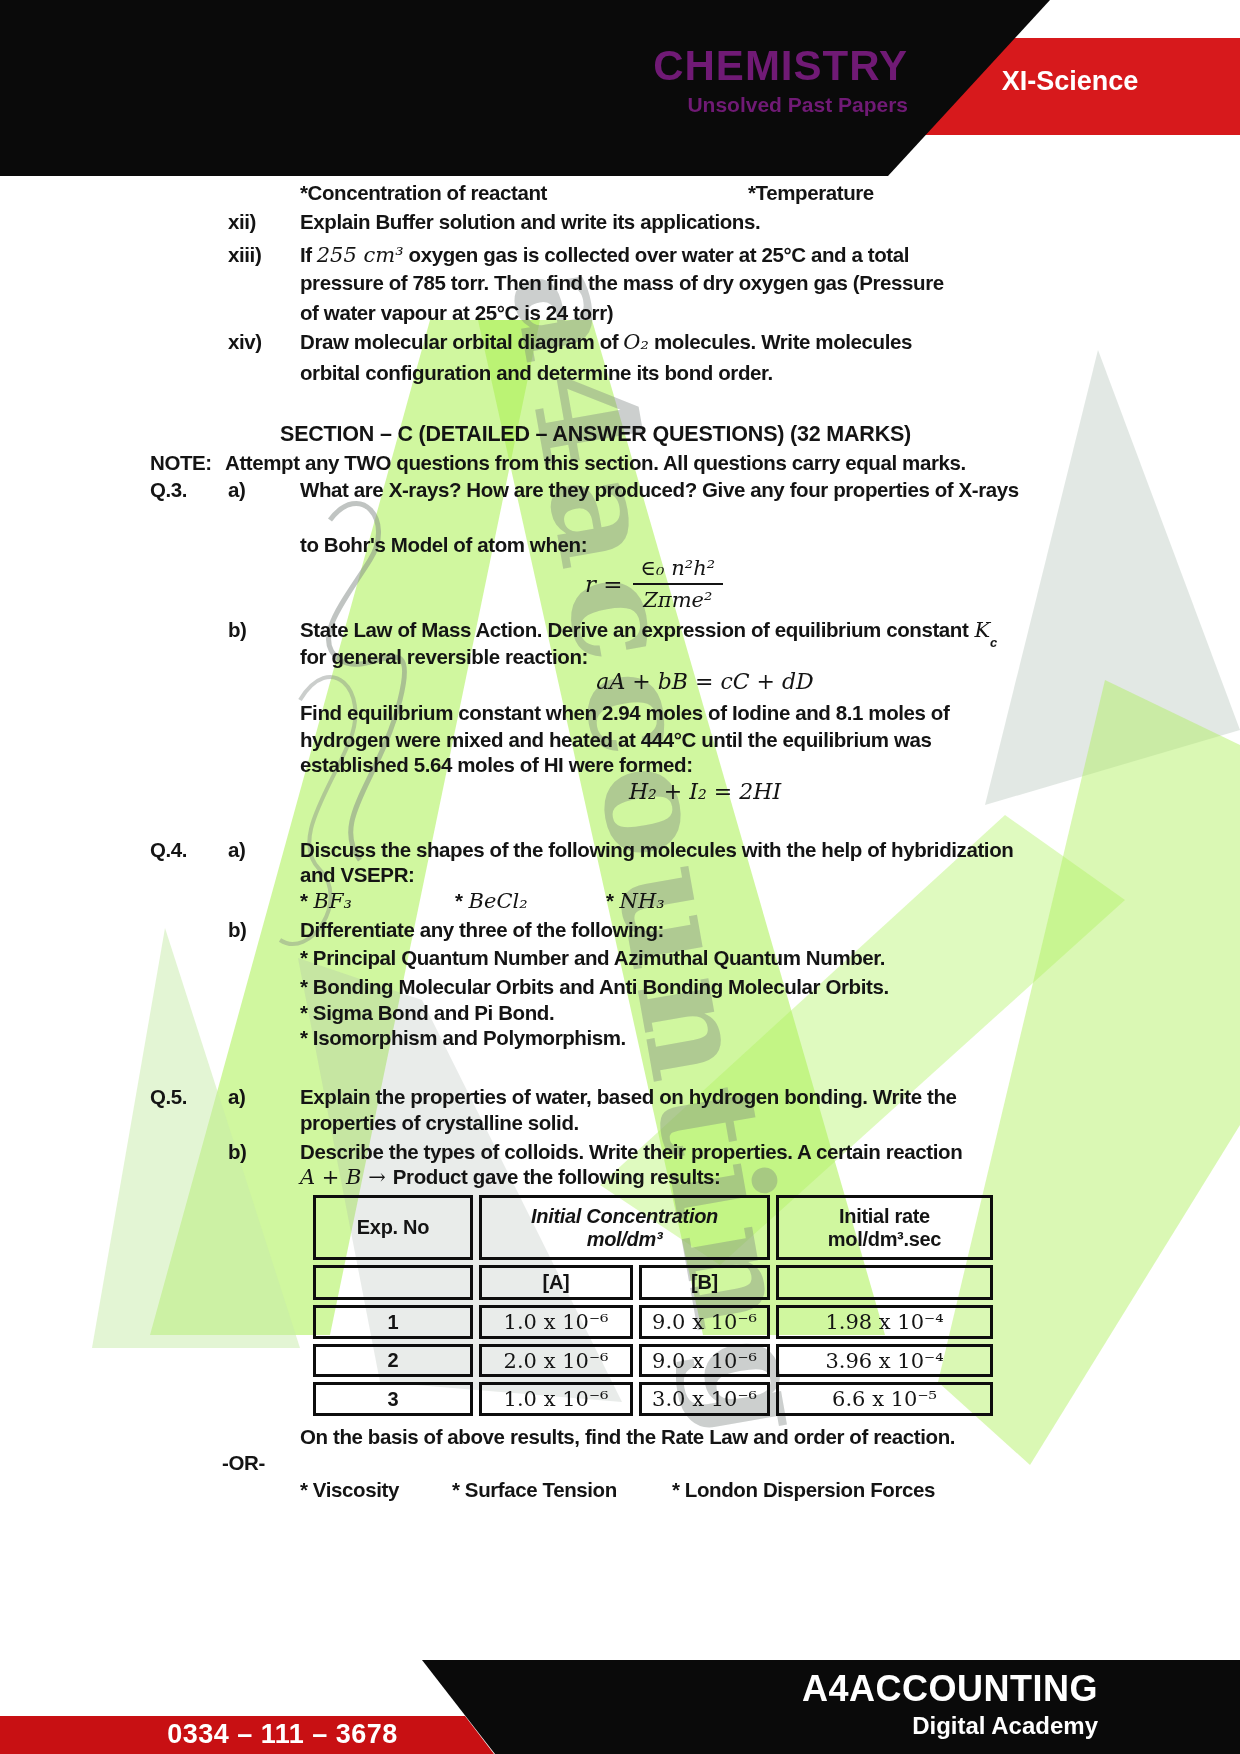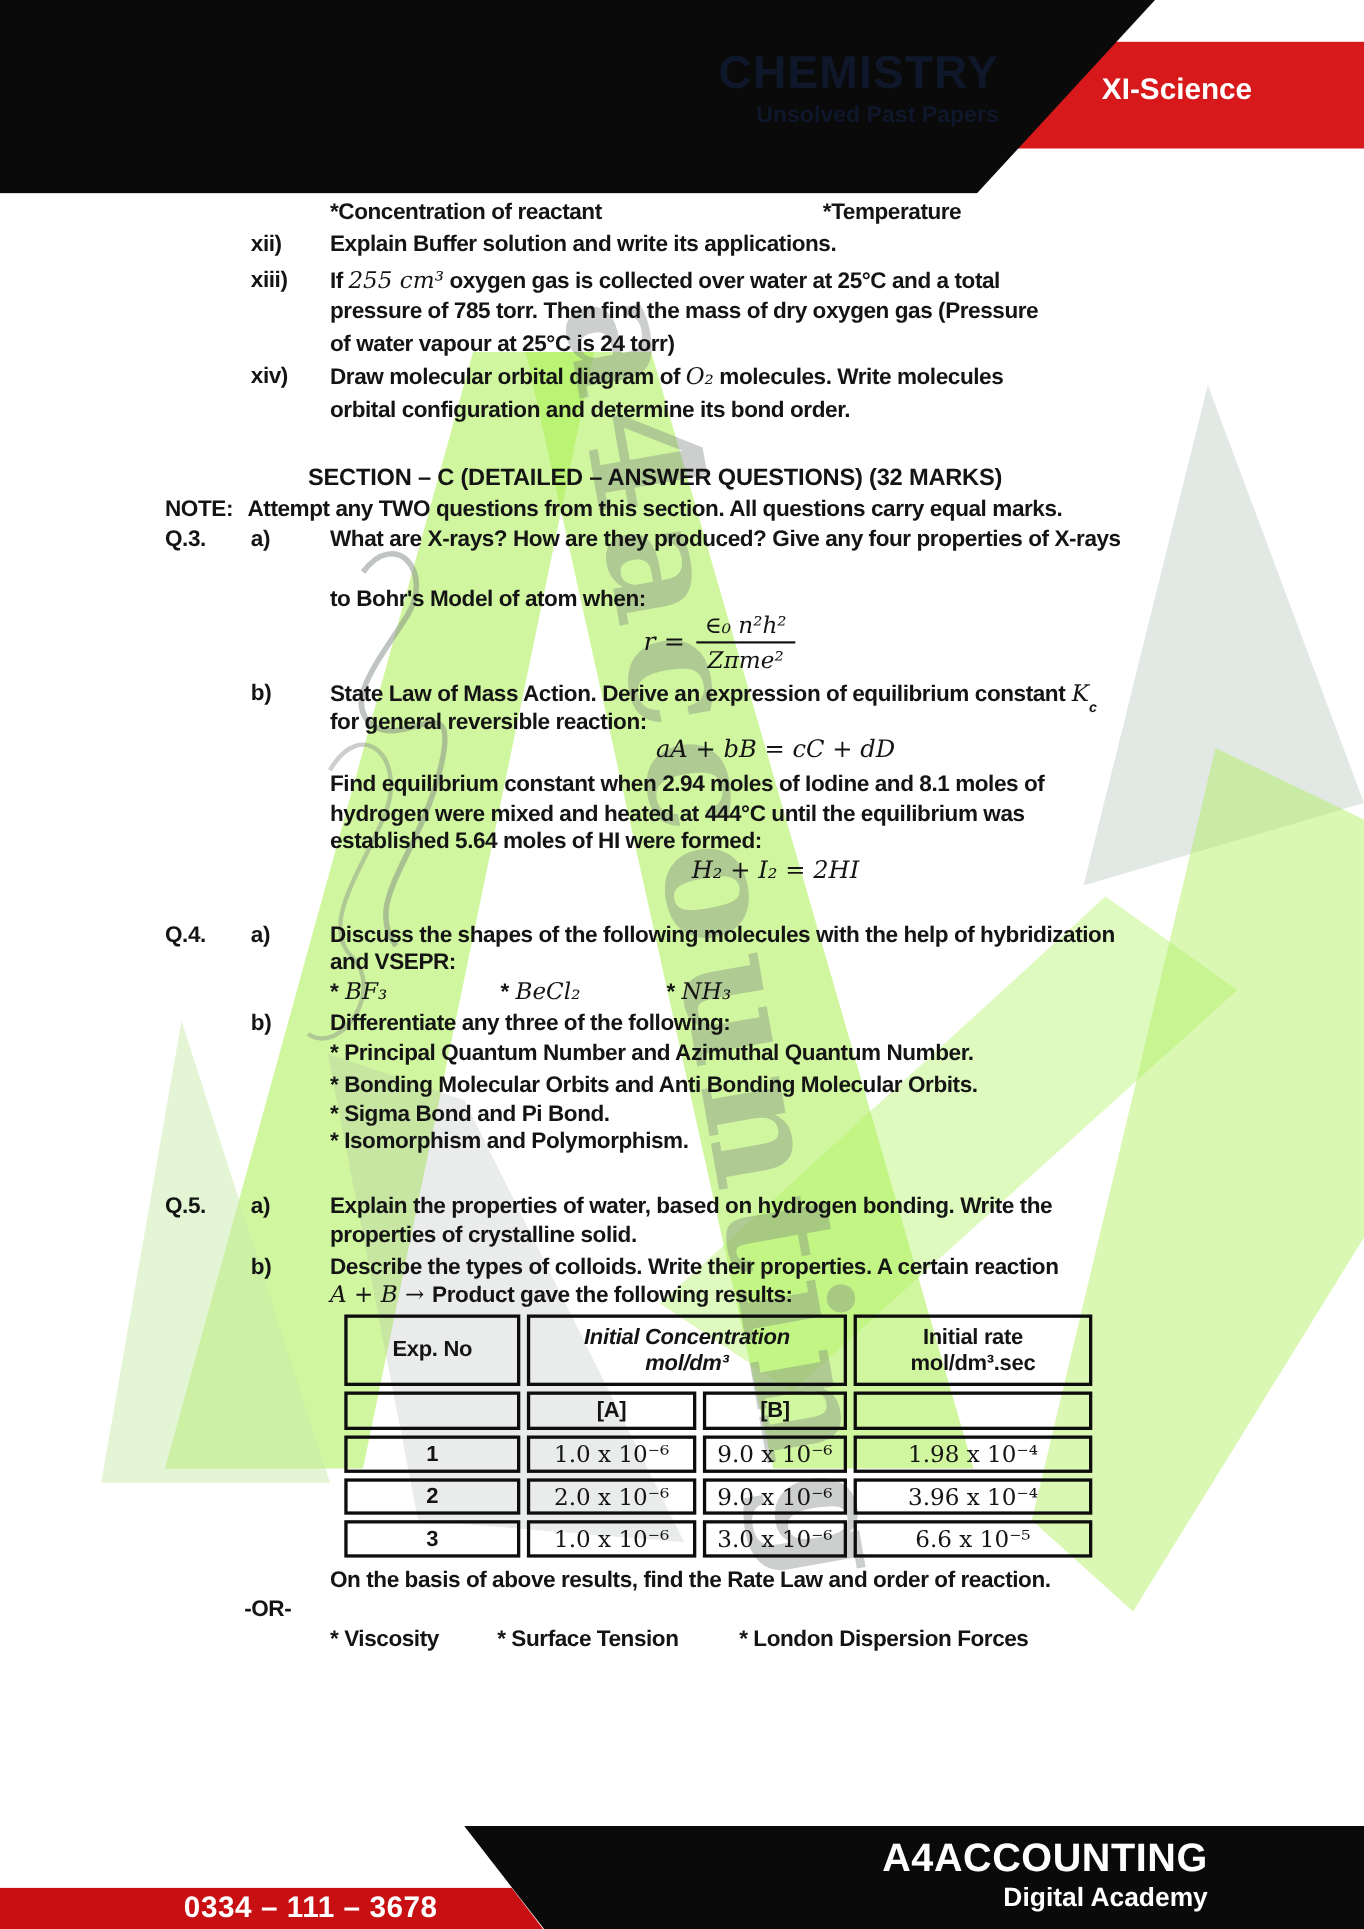--- a/index.html
+++ b/index.html
@@ -8,21 +8,21 @@
   
   .wmsvg{position:absolute;left:0;top:0;z-index:0;}
   .wm-brand{position:absolute;left:640px;top:255px;z-index:0;white-space:nowrap;
             font-family:"DejaVu Serif","Liberation Serif",serif;font-weight:bold;font-size:138px;
             letter-spacing:12px;color:rgba(122,130,127,0.38);
             transform:rotate(80deg);transform-origin:0 0;}
   
   .hdr-red{position:absolute;left:855px;top:38px;width:385px;height:97px;z-index:1;}
   .hdr-black{position:absolute;left:0;top:0;width:1240px;height:176px;z-index:2;
              clip-path:polygon(0 0,1050px 0,888px 176px,0 176px);}
-  .hdr-title{position:absolute;left:560px;top:42px;width:348px;text-align:right;color:#0f172a;z-index:3;}
+  .hdr-title{position:absolute;left:560px;top:42px;width:348px;text-align:right;color:#701a75;z-index:3;}
   .hdr-title .main{font-size:42px;font-weight:bold;letter-spacing:1px;line-height:48px;}
   .hdr-title .sub{font-size:21px;font-weight:bold;margin-top:3px;}
   .hdr-badge{position:absolute;left:960px;top:66px;width:220px;text-align:center;color:#fff;z-index:3;
              font-size:27px;font-weight:bold;}
   .ftr-black{position:absolute;left:0;top:1660px;width:1240px;height:94px;z-index:2;
              clip-path:polygon(422px 0,1240px 0,1240px 94px,495px 94px);}
   .ftr-red{position:absolute;left:0;top:1716px;width:520px;height:38px;z-index:1;
            clip-path:polygon(0 0,465px 0,494px 38px,0 38px);}
   .ftr-brand{position:absolute;left:700px;top:1668px;width:398px;text-align:right;color:#fff;z-index:3;}
   .ftr-brand .main{font-size:36px;font-weight:bold;line-height:42px;letter-spacing:0.5px;}

